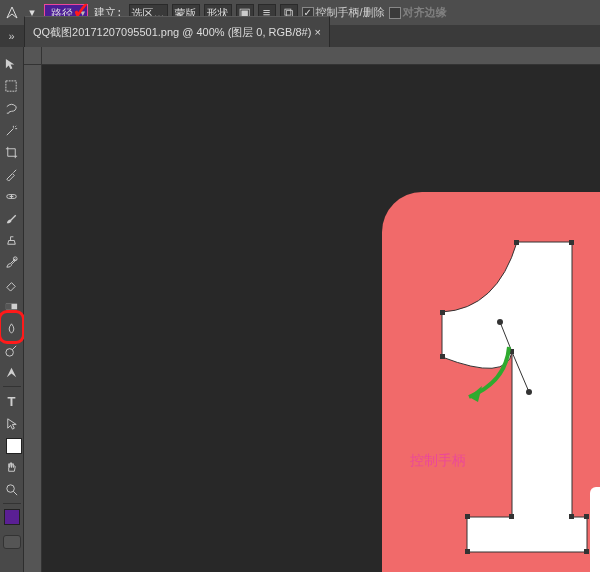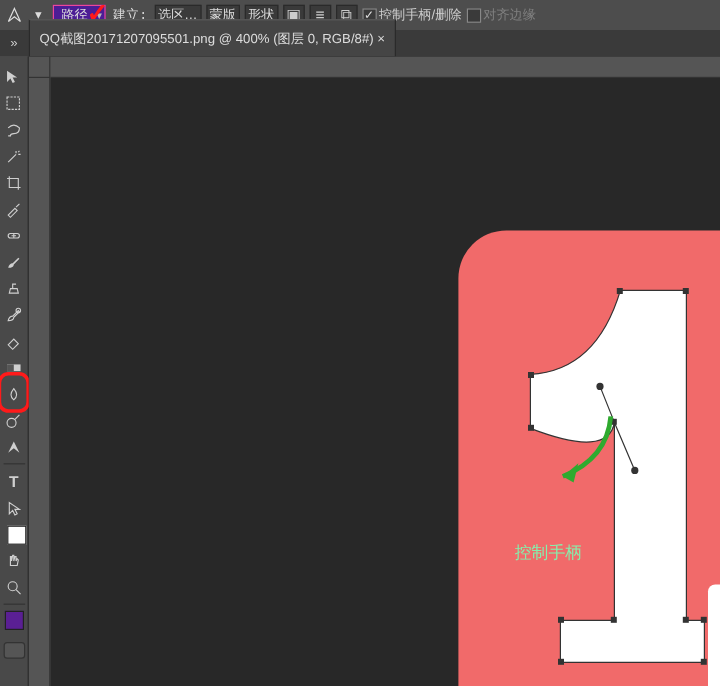--- a/index.html
+++ b/index.html
@@ -34,21 +34,21 @@
     pointer-events:none;
   }
   .label { color:#d8d8d8; font-size:11px; padding:0 2px;font-family:Liberation Mono, monospace; }
   .btn {
     background:#3a3a3a; border:1px solid #2a2a2a; color:#ddd;
     padding:1px 2px; font-size:11px; height:18px; line-height:14px;
   }
   .ticon { width:18px; height:18px; display:flex; align-items:center; justify-content:center; background:#3a3a3a; border:1px solid #2a2a2a; color:#ccc; font-size:13px; }
   .chk { display:flex; align-items:center; gap:2px; font-size:11px; }
   .chk-box { width:12px; height:12px; border:1px solid #888; background:#3a3a3a; display:flex; align-items:center; justify-content:center; font-size:10px; color:#ddd;}
-  .disabled { color:#808080; }
+  .disabled { color:#808080;font-weight:bold; }
 
   .tab-row {
     height:22px; background:#3a3a3a; display:flex; align-items:flex-end;
     position:relative; padding-left:24px;
   }
   .tab-home { position:absolute; left:4px; top:3px; width:15px; height:15px; color:#ccc; display:flex; align-items:center; justify-content:center;}
   .tab {
     background:#454545; border-top:1px solid #5a5a5a;
     border-left:1px solid #2a2a2a; border-right:1px solid #2a2a2a;
     padding:2px 8px; font-size:11px; color:#ddd; display:flex; align-items:center; gap:6px;
@@ -98,22 +98,22 @@
   .doc-white-edge {
     position:absolute; right:0; top:295px; width:32px; height:115px;
     background:#fff; border-radius:6px 0 0 6px;
   }
   .one-shape {
     position:absolute; left:55px; top:45px;
     width:155px; height:320px;
   }
   .one-shape svg { width:100%; height:100%; overflow:visible;}
   .annot-label {
-    position:absolute; left:405px; top:405px;
-    color:#86efac; font-size:14px;
+    position:absolute; left:386px; top:405px;
+    color:#ec4899; font-size:14px;
   }
   .arrow { position:absolute; pointer-events:none;}
 </style>
 </head>
 <body>
 
 <div class="top-bar">
   <span class="top-icon">
     <svg viewBox="0 0 16 16">
         <path d="M3 13 L8 2 L13 13 L8 9 Z" fill="none" stroke="#ddd" stroke-width="1"></path>

